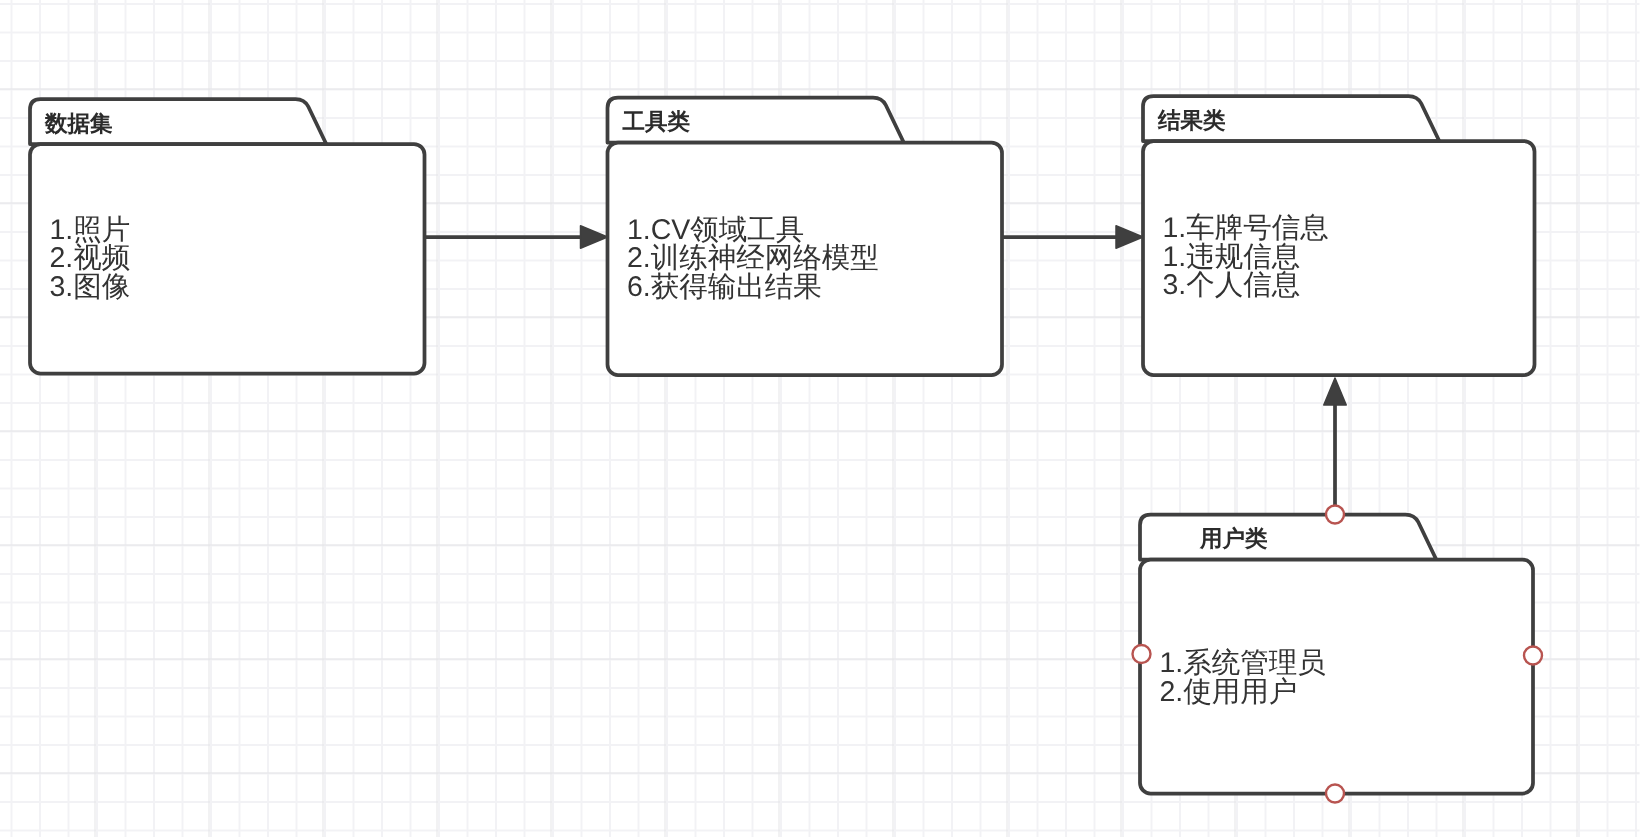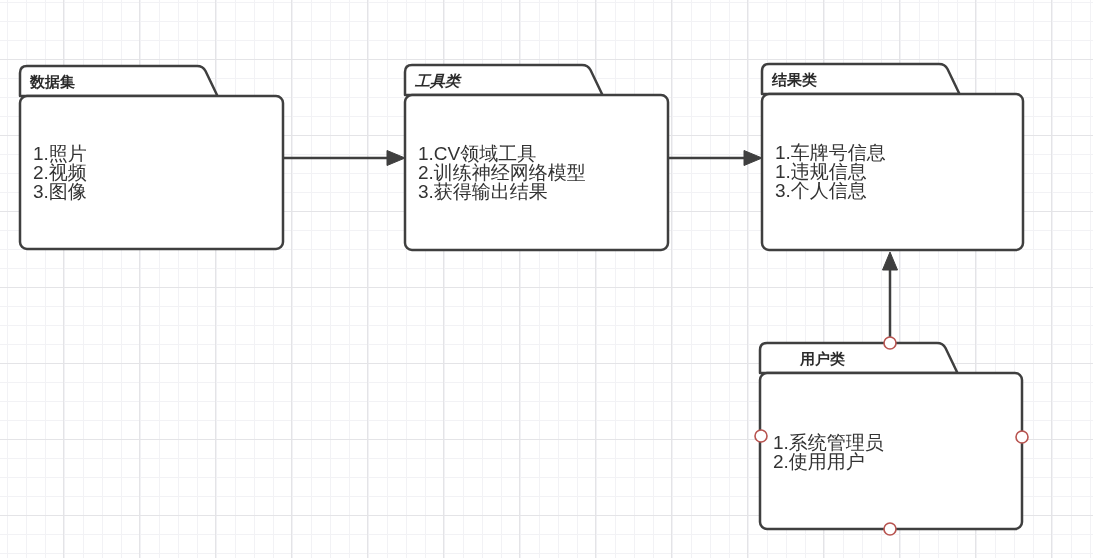--- a/index.html
+++ b/index.html
@@ -103,25 +103,25 @@
     </g>
   </svg>
 
   <div class="pkg-title" style="left:30px; top:73px;">数据集</div>
   <div class="pkg-items" style="left:33px; top:144px;">
     <div>1.照片</div>
     <div>2.视频</div>
     <div>3.图像</div>
   </div>
 
-  <div class="pkg-title" style="left:415px; top:72px;font-style:italic;">工具类</div>
+  <div class="pkg-title" style="left:415px; top:72px;">工具类</div>
   <div class="pkg-items" style="left:418px; top:144px;">
     <div>1.CV领域工具</div>
     <div>2.训练神经网络模型</div>
-    <div>3.获得输出结果</div>
+    <div>6.获得输出结果</div>
   </div>
 
   <div class="pkg-title" style="left:772px; top:71px;text-align:right;">结果类</div>
   <div class="pkg-items" style="left:775px; top:143px;">
     <div>1.车牌号信息</div>
     <div>1.违规信息</div>
     <div>3.个人信息</div>
   </div>
 
   <div class="pkg-title" style="left:800px; top:350px;">用户类</div>

